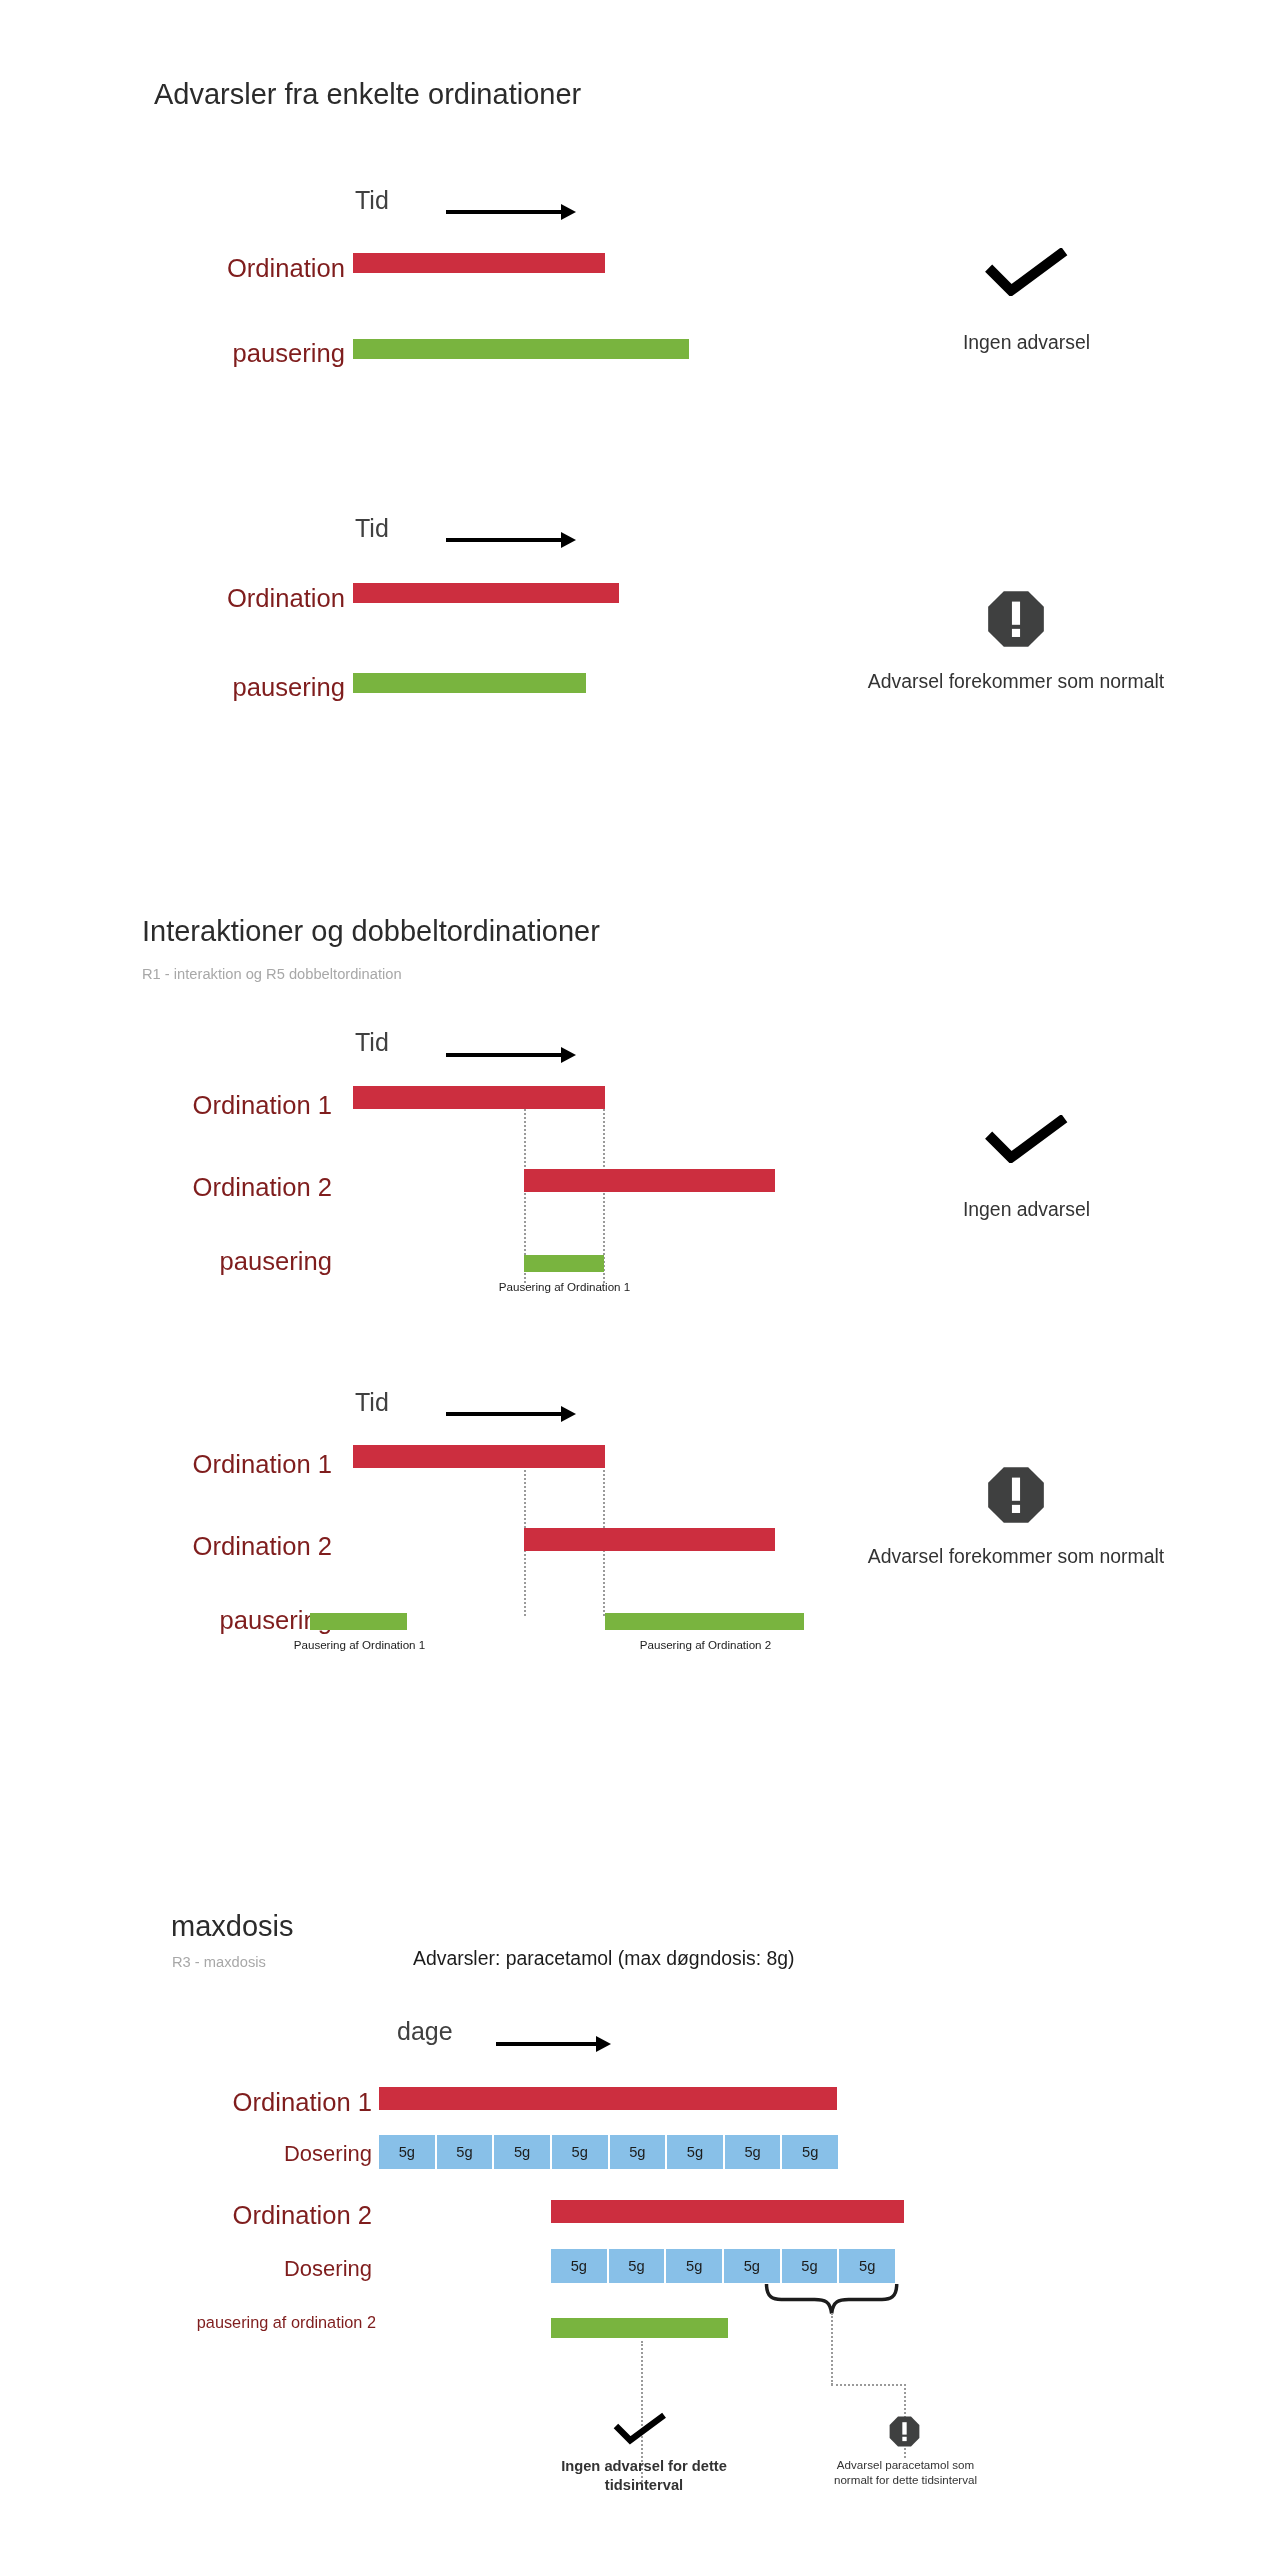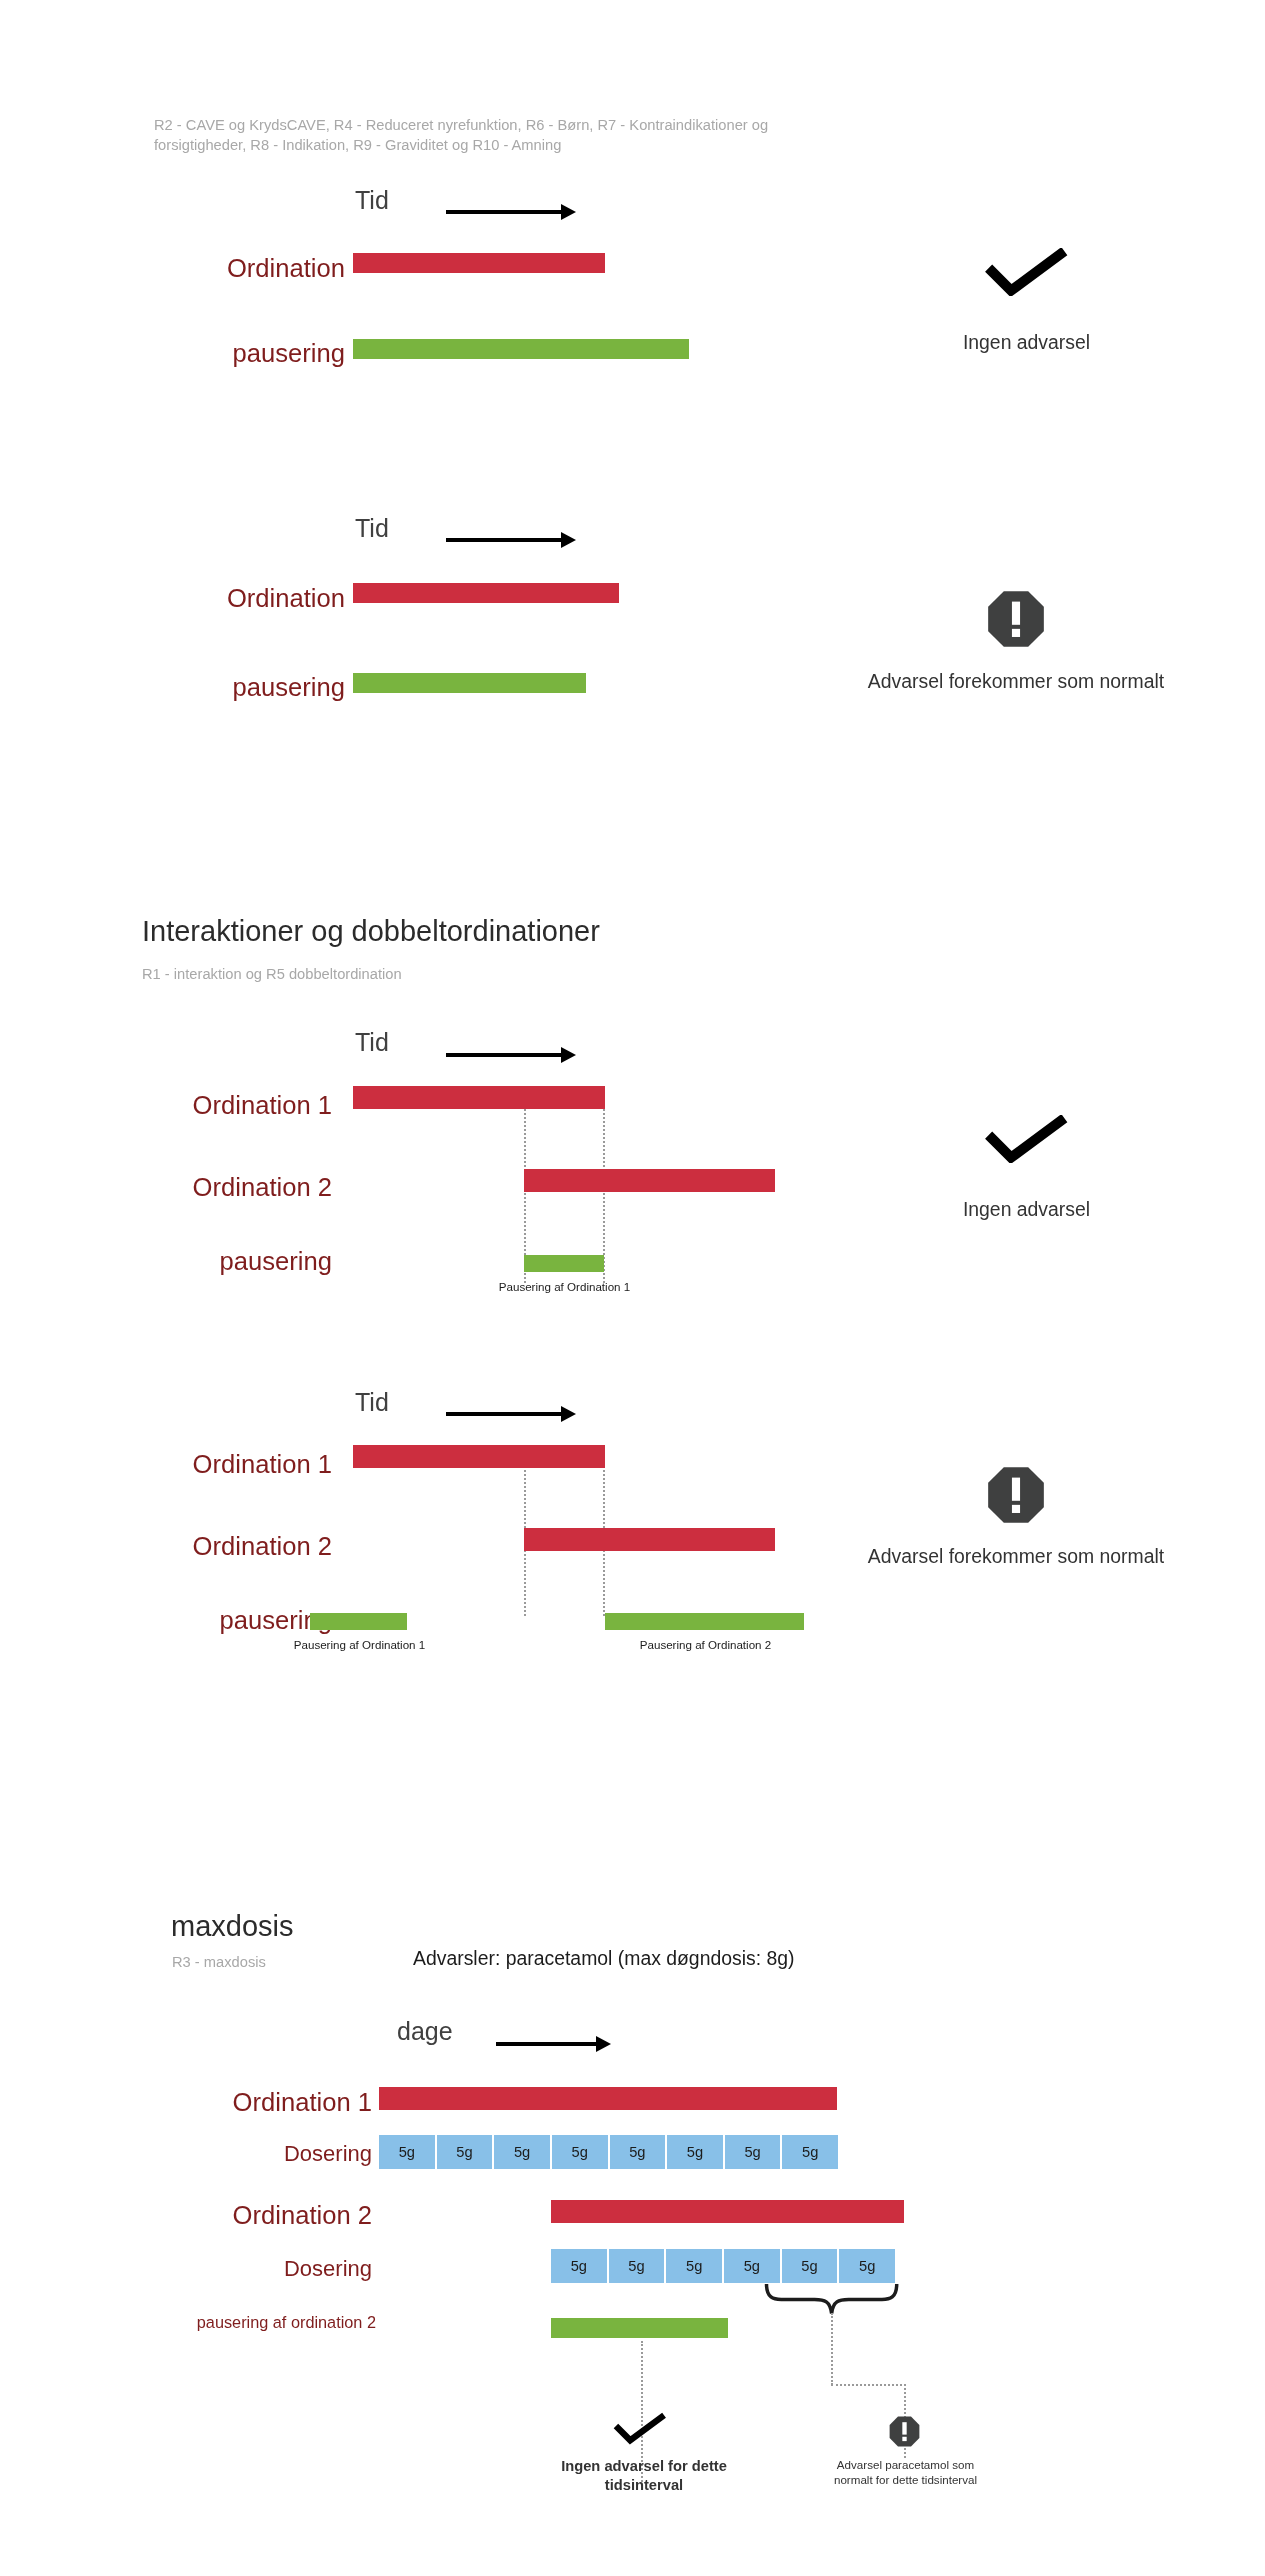--- a/index.html
+++ b/index.html
@@ -126,21 +126,21 @@
 
   
   .check-icon svg { display: block; }
   .warn-icon svg { display: block; }
 </style>
 </head>
 <body>
 
 <div id="page">
 
-  <div class="abs sec-sub" style="left:154px; top:116px; width:714px;">R2 - CAVE og KrydsCAVE, R4 - Reduceret nyrefunktion, R6 - Børn, R7 - Kontraindikationer og forsigtigheder, R8 - Indikation, R9 - Graviditet og R10 - Amning</div>
+  <div class="abs sec-title" style="left:154px; top:78px;">Advarsler fra enkelte ordinationer</div>
 
   <div class="abs tid-label" style="left:355px; top:186px;">Tid</div>
   <div class="abs arrow-wrap" style="left:446px; top:204px;">
     <div class="arrow-line" style="width:116px;"></div>
     <div class="arrow-head"></div>
   </div>
 
   <div class="abs row-label" style="left:143px; top:254px; width:202px;">Ordination</div>
   <div class="abs bar red" style="left:353px; top:253px; width:252px;"></div>
 

